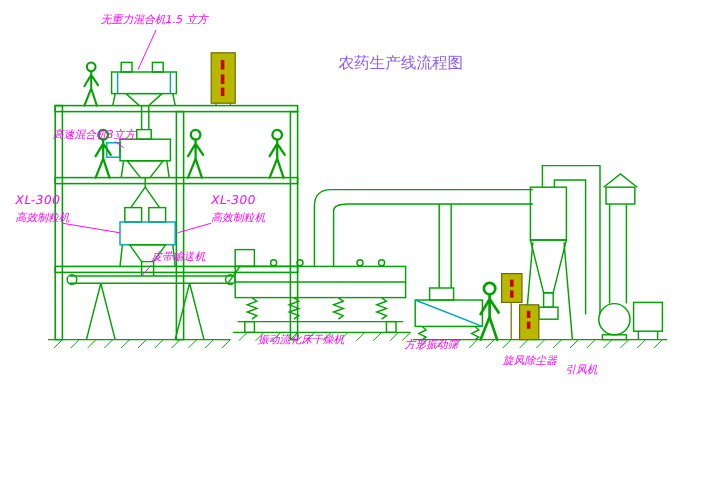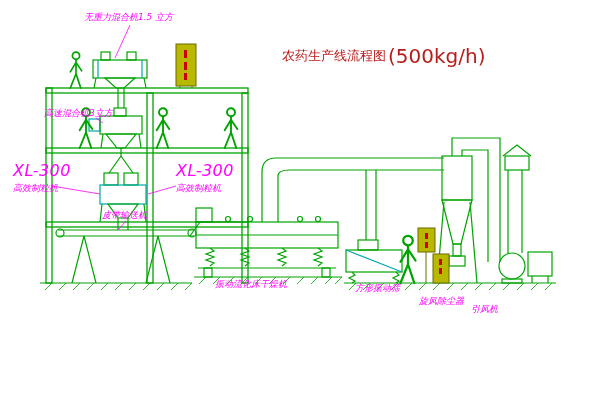--- a/index.html
+++ b/index.html
@@ -3,22 +3,22 @@
 <meta charset="utf-8">
 <style>
   html,body{margin:0;padding:0;background:#ffffff;}
   .stage{
     position:relative;width:600px;height:403px;background:#ffffff;overflow:hidden;
     font-family:"DejaVu Sans","Liberation Sans",sans-serif;
   }
   .stage svg{position:absolute;left:0;top:0;}
   .lbl{position:absolute;white-space:nowrap;line-height:1.05;color:#ff00ff;font-style:italic;}
   .m9{font-size:9px;}
-  .m14{font-size:16px;letter-spacing:.5px;}
-  .title-row{position:absolute;left:282px;top:44px;display:flex;align-items:center;gap:2px;color:#b91c1c;}
+  .m14{font-size:10px;letter-spacing:.5px;}
+  .title-row{position:absolute;left:282px;top:44px;display:flex;align-items:center;gap:2px;color:#8b5cf6;}
   .title-main{font-size:13px;}
   .title-cap{font-size:20px;}
   .lblcol{display:flex;flex-direction:column;gap:4px;}
 </style>
 </head>
 <body>
 
 <div class="stage">
 
   <svg width="600" height="403" viewBox="0 0 600 403">
@@ -182,42 +182,41 @@
       <line x1="130" y1="25" x2="115" y2="58"></line>
       <line x1="96" y1="118" x2="103" y2="123"></line>
       <line x1="52" y1="186" x2="100" y2="194"></line>
       <line x1="176" y1="186" x2="148" y2="194"></line>
       <line x1="126" y1="221" x2="118" y2="230"></line>
     </g>
   </svg>
 
   <div class="title-row">
     <span class="title-main">农药生产线流程图</span>
-    <span class="title-cap">(500kg/h)</span>
   </div>
 
   <div class="lbl m9" style="left:84px;top:13px;">无重力混合机1.5 立方</div>
   <div class="lbl m9" style="left:44px;top:109px;">高速混合机3立方</div>
 
   <div class="lbl lblcol" style="left:13px;top:163px;">
     <span class="m14">XL-300</span>
     <span class="m9">高效制粒机</span>
   </div>
 
   <div class="lbl lblcol" style="left:176px;top:163px;">
     <span class="m14">XL-300</span>
     <span class="m9">高效制粒机</span>
   </div>
 
-  <div class="lbl m9" style="left:102px;top:211px;">皮带输送机</div>
+  <div class="lbl m9" style="left:102px;top:211px;padding-left:24px;">皮带输送机</div>
 
   <div class="lbl lblcol" style="left:215px;top:280px;gap:2px;">
     <span class="m9">振动流化床干燥机</span>
   </div>
 
   <div class="lbl lblcol" style="left:333px;top:284px;gap:2px;">
-    <span class="m9" style="margin-left:22px;">方形振动筛</span>
+    <span class="m9" style="margin-left:4px;">方形振动筛</span>
   </div>
 
   <div class="lbl m9" style="left:419px;top:297px;">旋风除尘器</div>
   <div class="lbl m9" style="left:471px;top:305px;">引风机</div>
 
 </div>
 
 </body></html>

